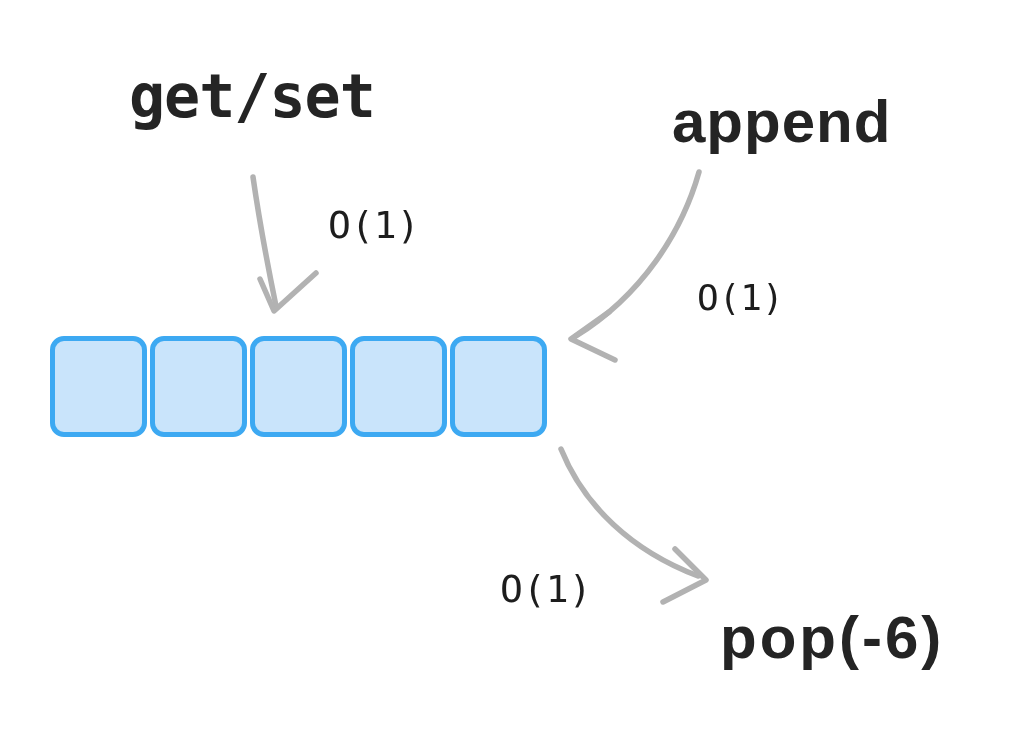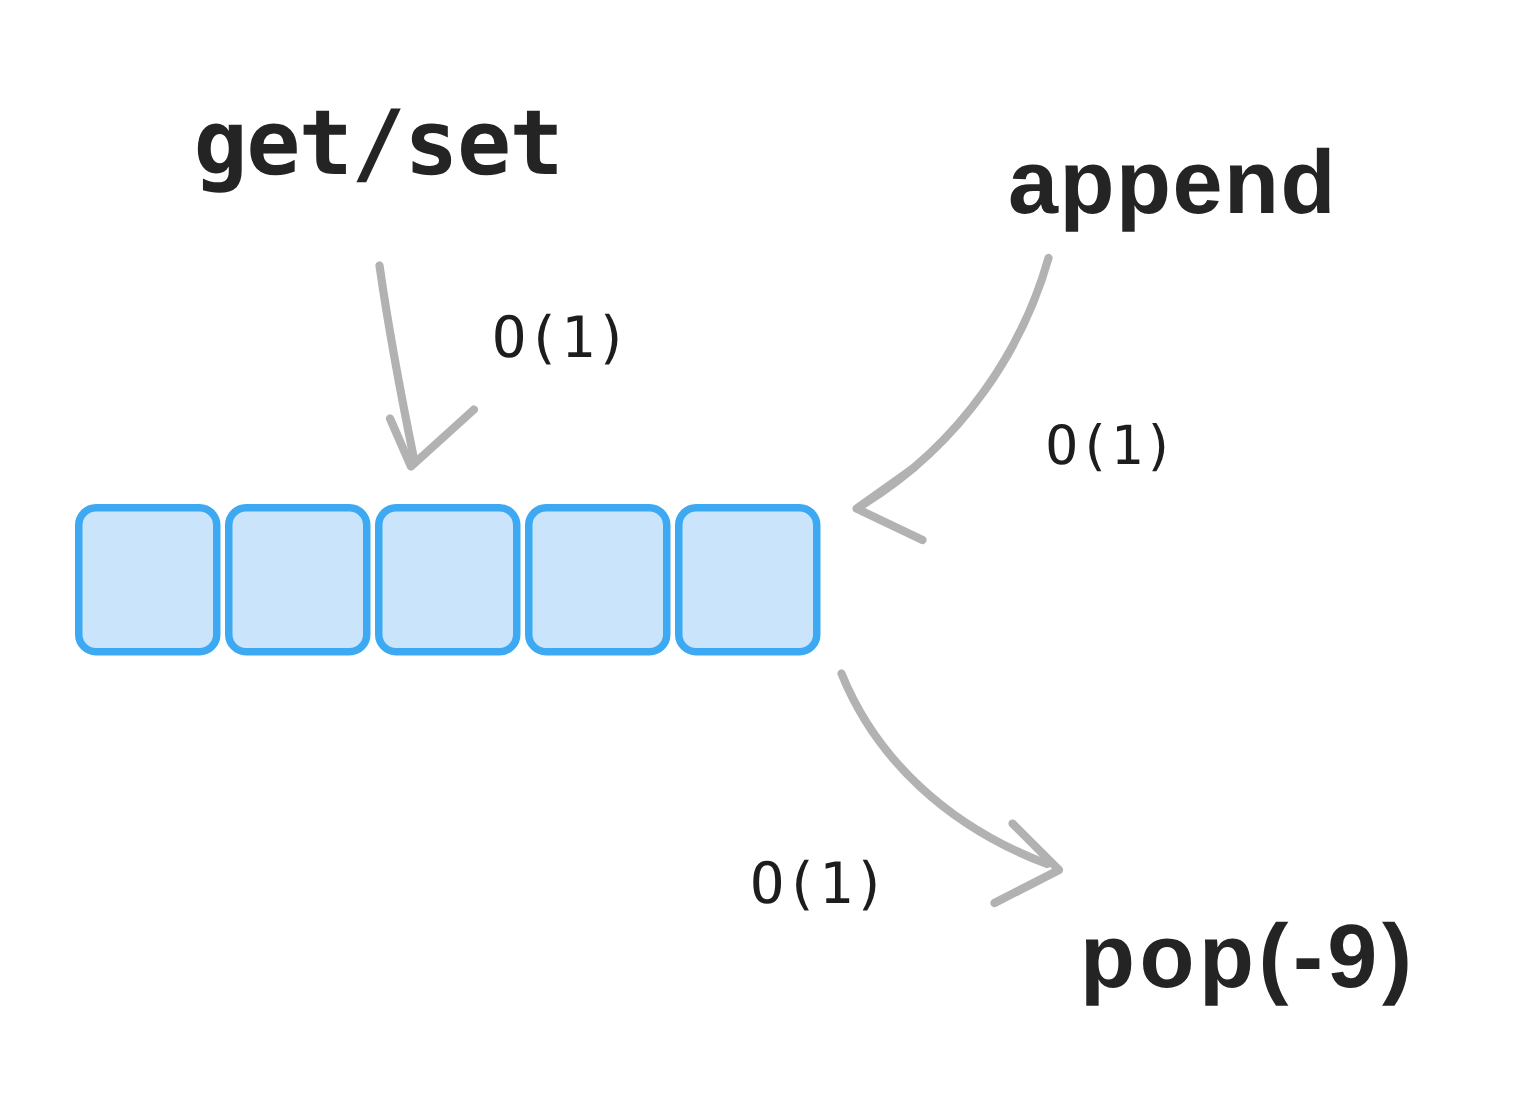--- a/index.html
+++ b/index.html
@@ -75,21 +75,21 @@
 </style>
 </head>
 <body>
 
 <div class="canvas">
 
   <div class="op-label sans label-append">append</div>
 
   <div class="op-label mono label-get-set">get/set</div>
 
-  <div class="op-label sans label-pop">pop(-9)</div>
+  <div class="op-label sans label-pop">pop(-6)</div>
 
   <div class="complexity o1-get-set">O(1)</div>
 
   <div class="complexity o1-append">O(1)</div>
 
   <div class="complexity o1-pop">O(1)</div>
 
   <div class="array">
       <div class="array-cell"></div>
       <div class="array-cell"></div>

